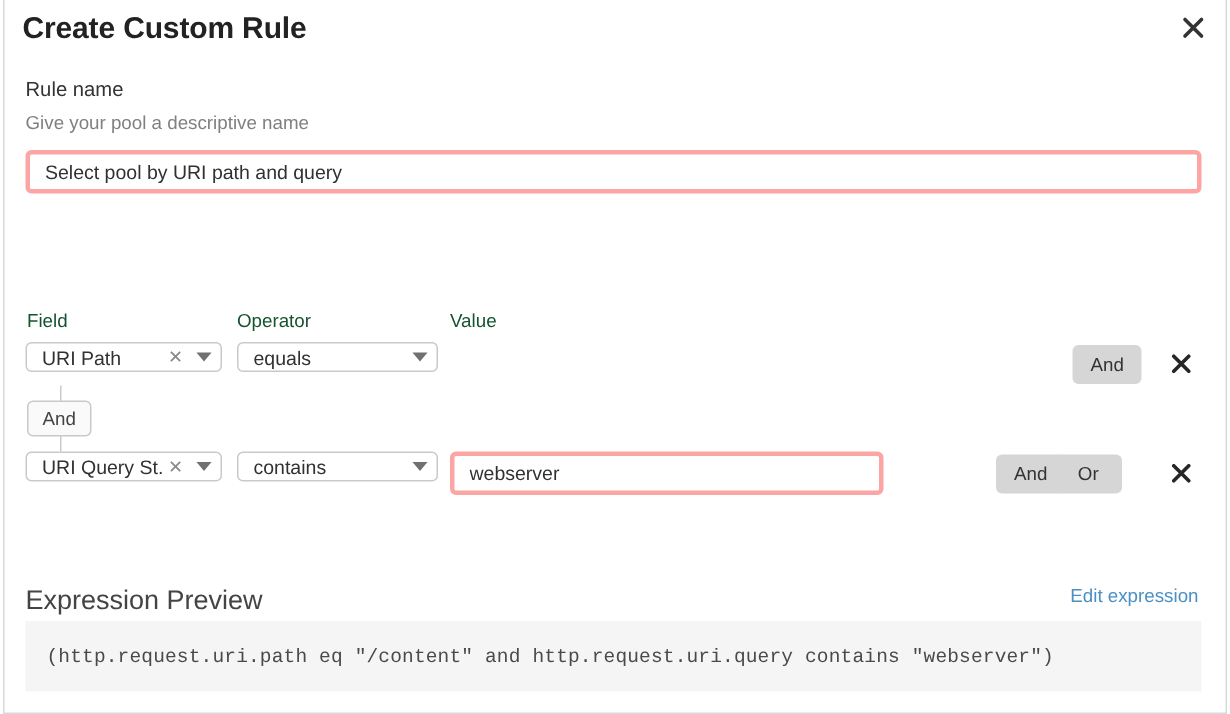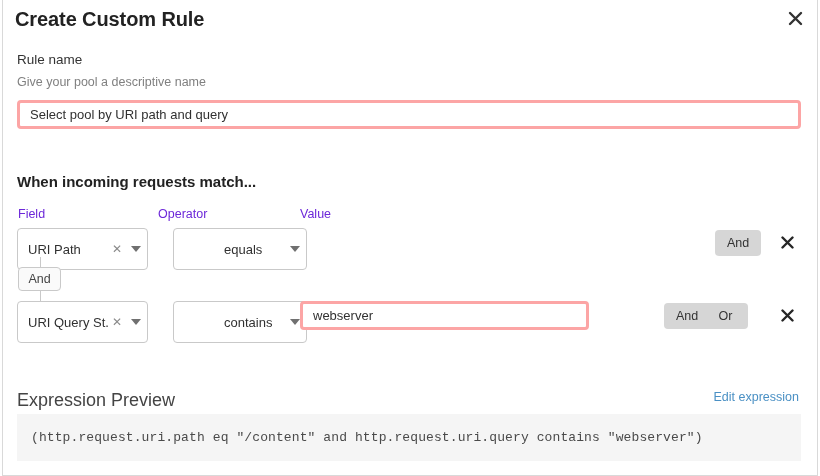--- a/index.html
+++ b/index.html
@@ -97,33 +97,33 @@
   
   .section-heading {
     position: absolute;
     left: 14px;
     top: 173px;
     font-size: 15px;
     font-weight: bold;
     color: #222222;
   }
 
-  .col-label { position: absolute; top: 207px; font-size: 12.5px; color: #6d28d9; }
+  .col-label { position: absolute; top: 207px; font-size: 12.5px; color: #14532d; }
   #col-field    { left: 15px; }
   #col-operator { left: 155px; }
   #col-value    { left: 297px; }
 
   
   .cond-row { position: absolute; left: 0; width: 100%; height: 30px; }
   #row-1 { top: 228px; }
   #row-2 { top: 301px; }
 
   .select-box {
     position: absolute;
-    height: 42px;
+    height: 20px;
     border: 1px solid #c9c9c9;
     border-radius: 4px;
     background: #ffffff;
     display: flex;
     align-items: center;
     cursor: pointer;
     user-select: none;
   }
   .select-box .sel-text {
     flex: 1 1 auto;
@@ -151,21 +151,21 @@
   }
   .caret i {
     display: block;
     width: 0; height: 0;
     border-left: 5px solid transparent;
     border-right: 5px solid transparent;
     border-top: 6px solid #707070;
   }
 
   .sel-field    { left: 14px;  width: 131px; }
-  .sel-operator { left: 170px; width: 134px; padding-left: 40px; }
+  .sel-operator { left: 155px; width: 134px; }
 
   .val-input { left: 297px; height: 29px; }
   #value-1 { width: 404px; }
   #value-2 { width: 289px; }
 
   .logic-btn {
     position: absolute;
     height: 26px;
     min-width: 45px;
     padding: 0 12px;
@@ -275,21 +275,20 @@
       <svg width="15" height="15" viewBox="0 0 15 15">
         <path d="M2 2 L13 13 M13 2 L2 13" stroke="#333333" stroke-width="2.4" stroke-linecap="round"></path>
       </svg>
     </button>
   </div>
 
   <div class="field-label" id="rule-name-label">Rule name</div>
   <div class="field-help" id="rule-name-help">Give your pool a descriptive name</div>
   <input class="text-input" id="rule-name-input" type="text" value="Select pool by URI path and query" style="">
 
-  <div class="section-heading">When incoming requests match...</div>
 
   <div class="col-label" id="col-field">Field</div>
   <div class="col-label" id="col-operator">Operator</div>
   <div class="col-label" id="col-value">Value</div>
 
   <div class="cond-row" id="row-1">
     <div class="select-box sel-field">
       <span class="sel-text">URI Path</span>
       <span class="select-clear">✕</span>
       <span class="caret">

